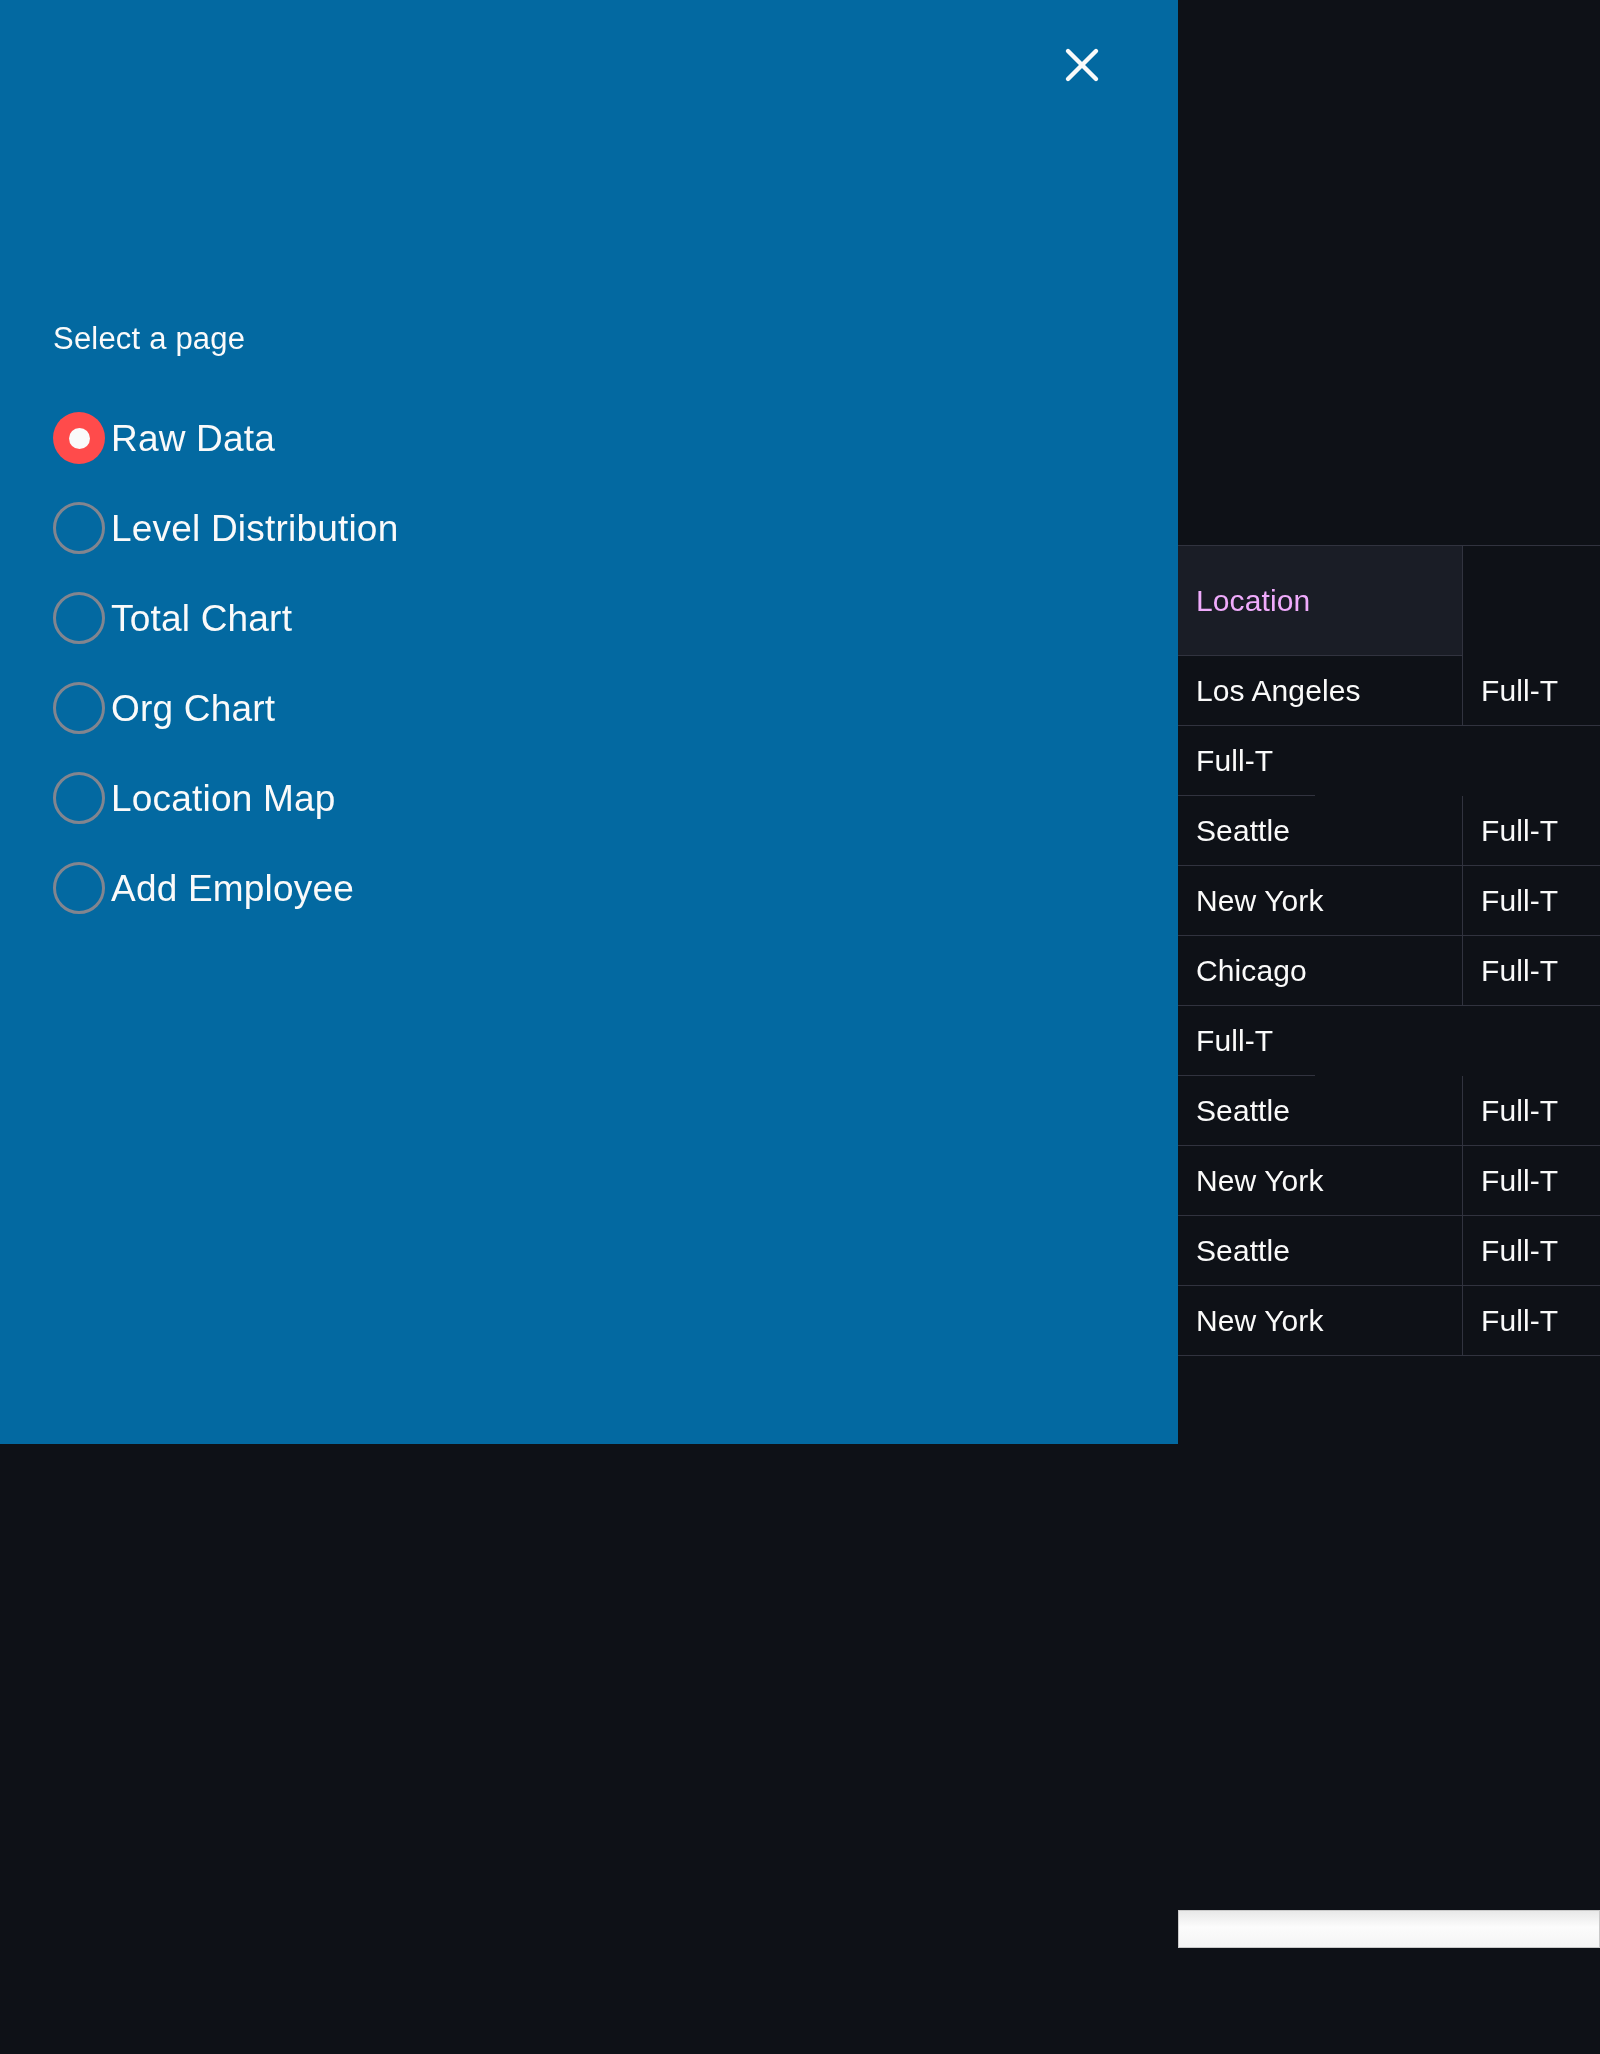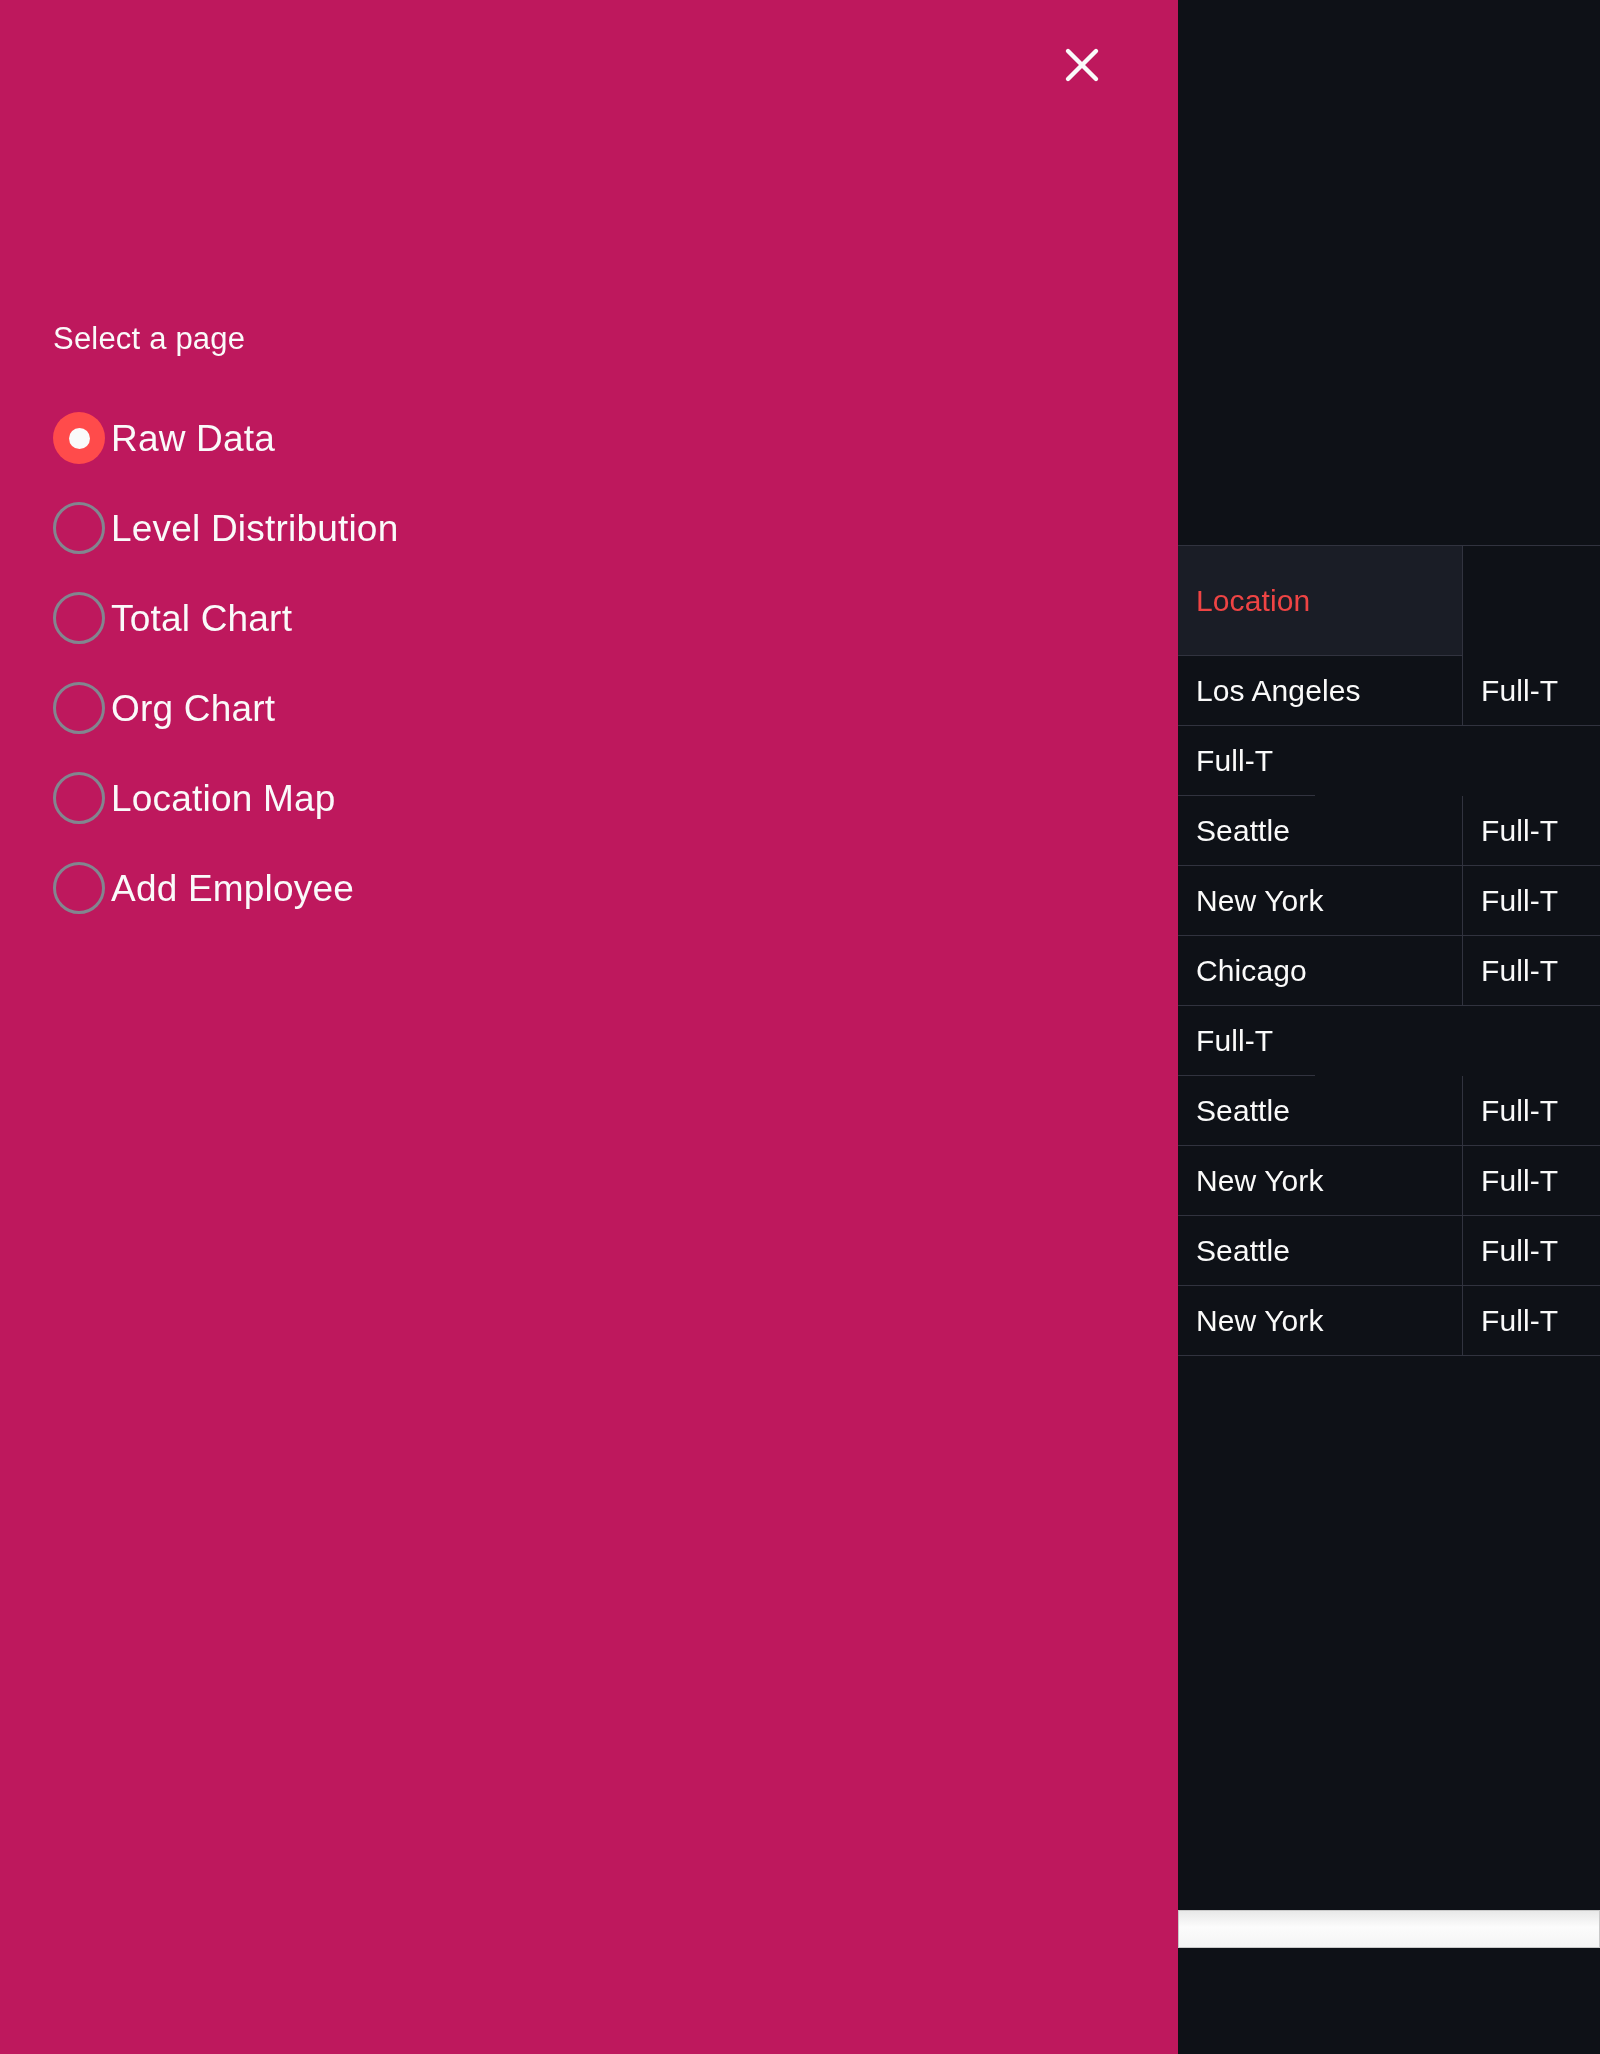--- a/index.html
+++ b/index.html
@@ -52,21 +52,21 @@
     white-space: nowrap;
     overflow: hidden;
     letter-spacing: 0.1px;
   }
 
   .dt-cell.col-location { width: 285px; flex: 0 0 285px; }
   .dt-cell.col-employment { width: 137px; flex: 0 0 137px; border-right: none; }
 
   .dt-row.header .dt-cell {
     background: #1a1d26;
-    color: #ef4444;
+    color: #f0abfc;
     height: 110px;
     font-size: 30px;
   }
 
   
   .dt-scrollbar-track {
     position: absolute;
     left: 1178px;
     top: 1908px;
     width: 422px;
@@ -82,22 +82,22 @@
     background: linear-gradient(180deg,#e8e8e8 0%,#fcfcfc 45%,#f4f4f4 100%);
     border: 1px solid #c9c9c9;
   }
 
   
   .page-panel {
     position: absolute;
     left: 0;
     top: 0;
     width: 1178px;
-    height: 2054px;
-    background: #be185d;
+    height: 1444px;
+    background: #0369a1;
     z-index: 5;
   }
 
   .close-button {
     position: absolute;
     right: 53px;
     top: 22px;
     width: 86px;
     height: 86px;
     display: flex;

